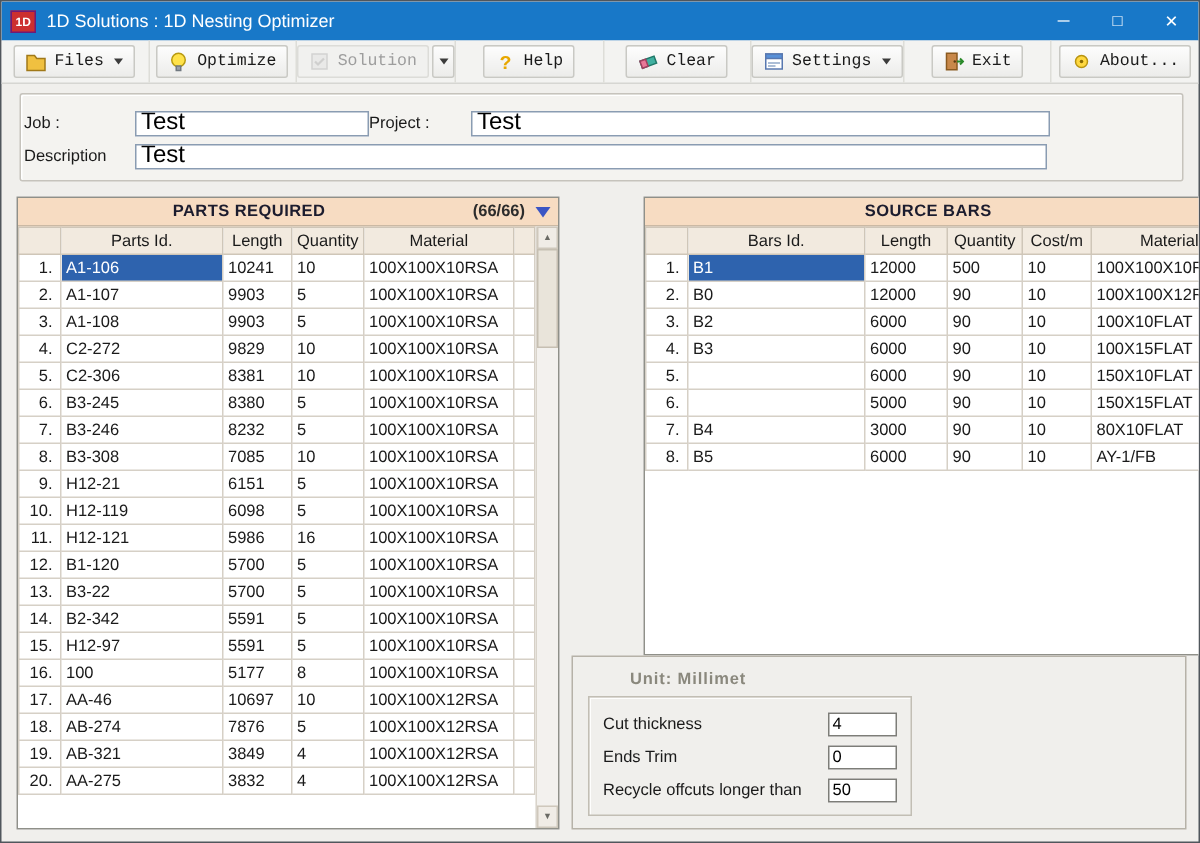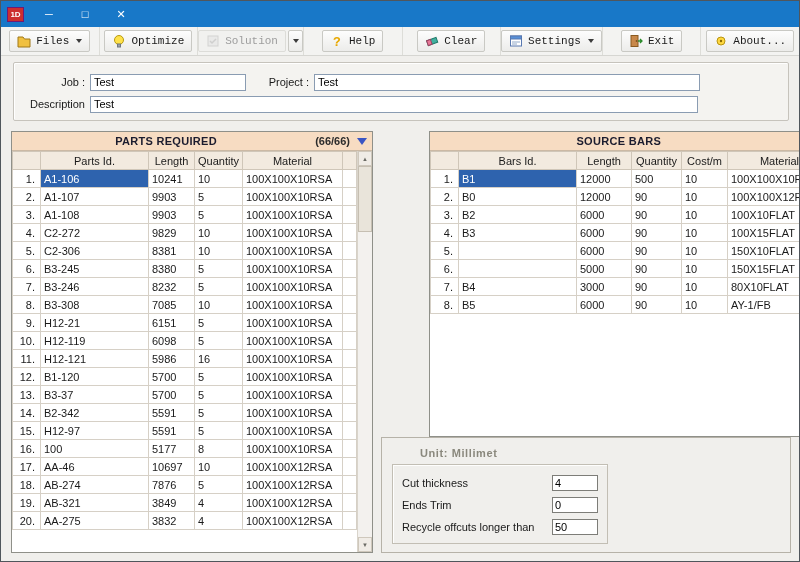--- a/index.html
+++ b/index.html
@@ -20,22 +20,22 @@
   .tb-group:last-child { border-right:none; }
   .tb-btn { display:flex; align-items:center; gap:5px; height:22px; padding:0 7px; background:linear-gradient(#fdfdfd,#ececea); border:1px solid #c9c9c4; border-radius:2px; cursor:default; white-space:nowrap; }
   .tb-btn.disabled { color:#9d9d9d; background:#f1f1ef; border-color:#dcdcd8; }
   .tb-btn.disabled svg { opacity:.45; }
   .caret { width:0; height:0; border-left:3px solid transparent; border-right:3px solid transparent; border-top:4px solid #3c3c3c; margin-left:2px; }
   .split-btn { width:15px; height:22px; margin-left:2px; display:flex; align-items:center; justify-content:center; background:linear-gradient(#fdfdfd,#ececea); border:1px solid #c9c9c4; border-radius:2px; }
 
   
   .job-form { position:absolute; top:61px; left:12px; width:776px; height:59px; background:#f4f3f0; border:1px solid #c6c3bc; border-radius:2px; box-shadow:inset 1px 1px 0 #fff; padding-top:9px; }
   .form-row { display:flex; align-items:center; height:20px; margin-bottom:2px; padding-left:2px; }
-  .frm-label { text-align:right; padding-right:5px; }
-  .txt { height:17px; border:1px solid #8a9cb2; background:#fff; font-family:inherit; font-size:11px; padding:0 3px; }
+  .frm-label { padding-right:5px; }
+  .txt { height:17px; border:1px solid #8a9cb2; background:#fff; font-family:inherit; font-size:16px; padding:0 3px; }
 
   
   .panel { position:absolute; background:#fff; border:1px solid #8f9089; }
   .panel-header { height:19px; background:#f7dcc2; border-bottom:1px solid #cbb9a4; display:flex; align-items:center; padding:0 5px; }
   .panel-title { flex:1; text-align:center; font-weight:bold; color:#1c1c2e; letter-spacing:.3px; }
   .panel-count { font-weight:bold; color:#2c2c2c; margin-right:7px; }
   .panel-arrow { width:0; height:0; border-left:5px solid transparent; border-right:5px solid transparent; border-top:7px solid #3b55c4; }
 
   
   table.grid { border-collapse:collapse; table-layout:fixed; width:100%; }
@@ -63,20 +63,21 @@
   .unit-row label { flex:1; }
   .unit-input { width:46px; height:16px; border:1px solid #7d7d78; background:#fff; font-family:inherit; font-size:11px; padding:0 2px; }
 </style>
 </head>
 <body>
 
 <div class="window">
 
   <div class="titlebar">
     <div class="app-logo">1D</div>
+    <div class="tb-title">1D Solutions :  1D Nesting Optimizer</div>
     <div class="win-controls">
       <div class="win-btn">─</div>
       <div class="win-btn">□</div>
       <div class="win-btn">✕</div>
     </div>
   </div>
 
   <div class="toolbar">
     <div class="tb-group">
       <div class="tb-btn">
@@ -291,21 +292,21 @@
             <tr>
               <td>12.</td>
               <td>B1-120</td>
               <td>5700</td>
               <td>5</td>
               <td>100X100X10RSA</td>
               <td></td>
             </tr>
             <tr>
               <td>13.</td>
-              <td>B3-37</td>
+              <td>B3-22</td>
               <td>5700</td>
               <td>5</td>
               <td>100X100X10RSA</td>
               <td></td>
             </tr>
             <tr>
               <td>14.</td>
               <td>B2-342</td>
               <td>5591</td>
               <td>5</td>

